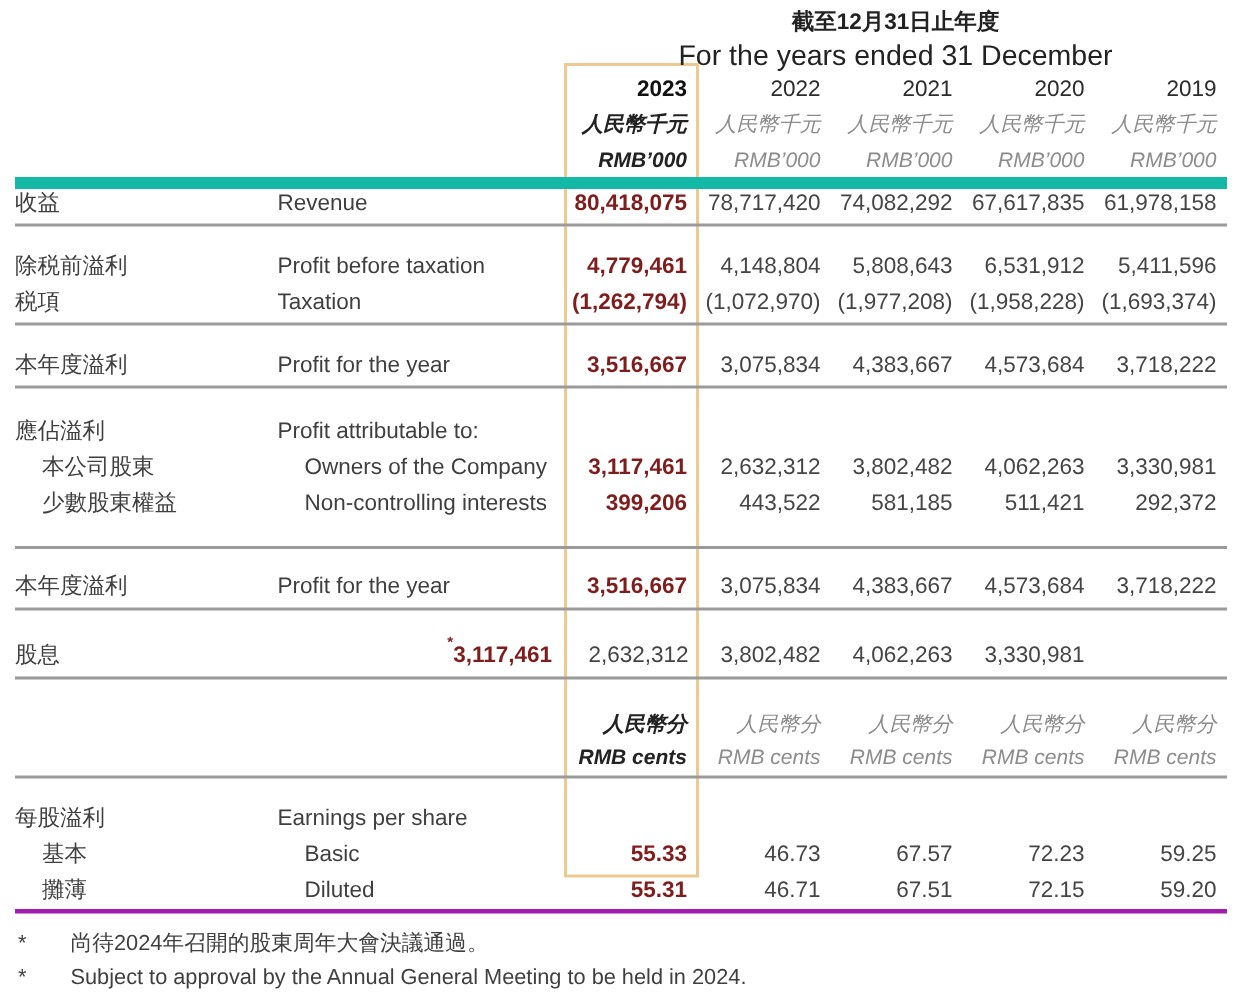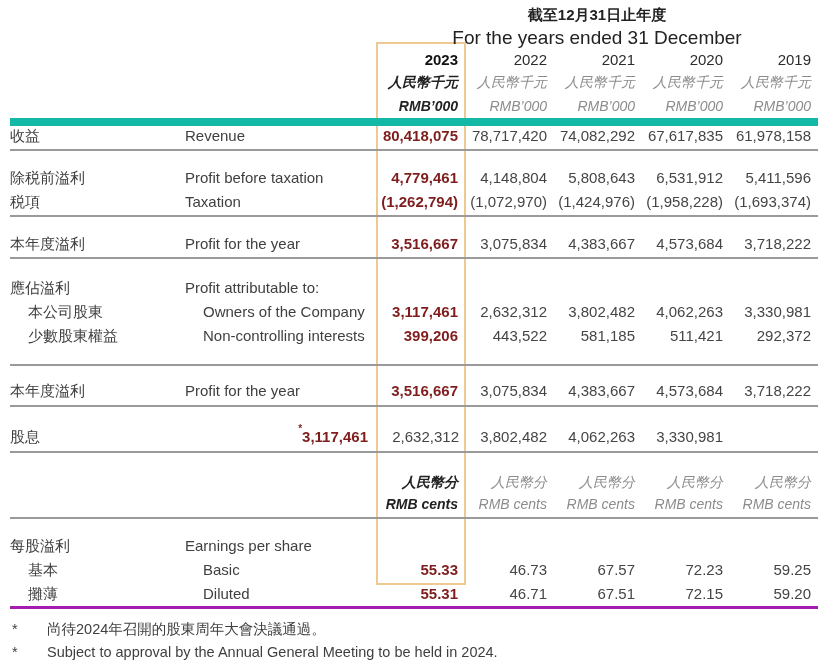--- a/index.html
+++ b/index.html
@@ -126,21 +126,21 @@
         <div class="num">4,148,804</div>
         <div class="num">5,808,643</div>
         <div class="num">6,531,912</div>
         <div class="num">5,411,596</div>
       </div>
       <div class="grid">
         <div class="cell-cn">税項</div>
         <div class="cell-en">Taxation</div>
         <div class="num c23">(1,262,794)</div>
         <div class="num">(1,072,970)</div>
-        <div class="num">(1,424,976)</div>
+        <div class="num">(1,977,208)</div>
         <div class="num">(1,958,228)</div>
         <div class="num">(1,693,374)</div>
       </div>
     </div>
 
     <div class="g g3">
       <div class="grid">
         <div class="cell-cn">本年度溢利</div>
         <div class="cell-en">Profit for the year</div>
         <div class="num c23">3,516,667</div>

